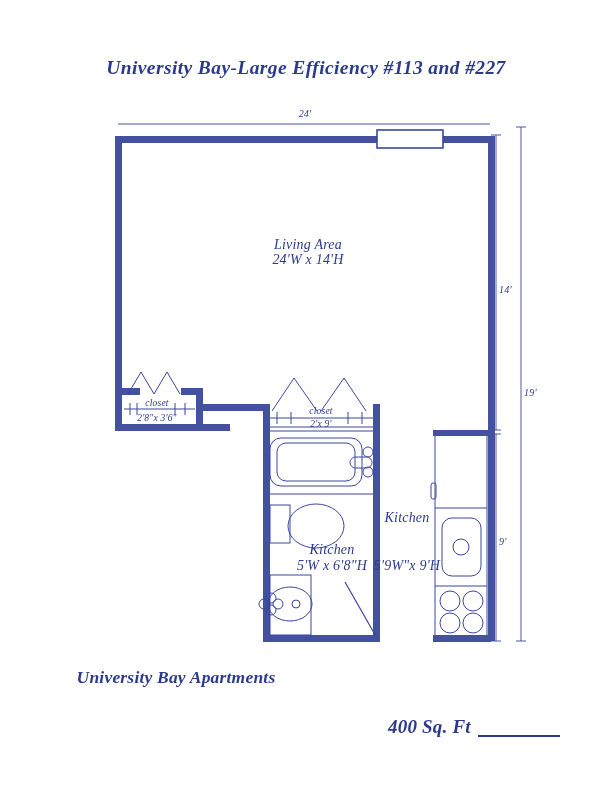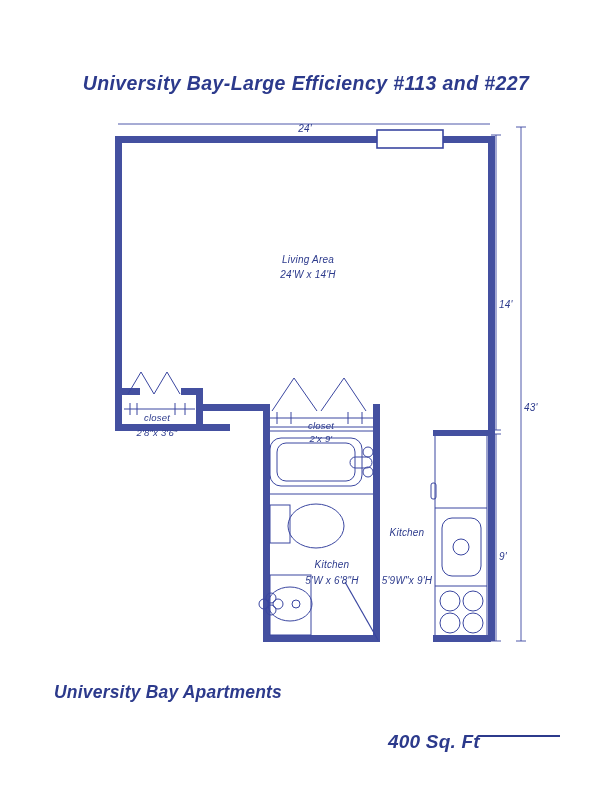--- a/index.html
+++ b/index.html
@@ -18,37 +18,36 @@
   #plan-svg {
     position: absolute;
     left: 0;
     top: 0;
     width: 612px;
     height: 792px;
   }
   .txt {
     position: absolute;
     color: #2c3a8c;
-    font-family: Liberation Sans, sans-serif;
+    font-family: Liberation Serif, serif;
     font-style: italic;
     white-space: nowrap;
     letter-spacing: 0.2px;
-    margin-top: 15px;
   }
   .center {
     transform: translateX(-50%);
     text-align: center;
   }
   #page-title {
     font-size: 19.5px;
     font-weight: bold;
     letter-spacing: 0.4px;
   }
   .room-label {
-    font-size: 10px;
+    font-size: 14px;
     line-height: 13px;
   }
   .closet-label {
     font-size: 9.5px;
     line-height: 12px;
   }
   .dim-label {
     font-size: 10px;
   }
   .footer-line {
@@ -200,34 +199,34 @@
     </g>
 
     <line x1="478" y1="736" x2="560" y2="736" stroke="#2c3a8c" stroke-width="2"></line>
   </svg>
 
   <div id="page-title" class="txt center" style="left:306px; top:57px;">University Bay-Large Efficiency #113 and #227</div>
 
   <div class="txt dim-label center" style="left:305px; top:108px;text-align:right;">24'</div>
   <div class="txt dim-label" style="left:499px; top:284px;">14'</div>
   <div class="txt dim-label" style="left:499px; top:536px;">9'</div>
-  <div class="txt dim-label" style="left:524px; top:387px;">43'</div>
+  <div class="txt dim-label" style="left:524px; top:387px;">19'</div>
 
   <div class="txt room-label center" style="left:308px; top:238px;">Living Area</div>
   <div class="txt room-label center" style="left:308px; top:253px;">24'W x 14'H</div>
 
   <div class="txt closet-label center" style="left:157px; top:397px;">closet</div>
   <div class="txt closet-label center" style="left:157px; top:412px;">2'8"x 3'6"</div>
 
   <div class="txt closet-label center" style="left:321px; top:405px;">closet</div>
   <div class="txt closet-label center" style="left:321px; top:418px;">2'x 9'</div>
 
   <div class="txt room-label center" style="left:332px; top:543px;">Kitchen</div>
   <div class="txt room-label center" style="left:332px; top:559px;">5'W x 6'8"H</div>
 
   <div class="txt room-label center" style="left:407px; top:511px;">Kitchen</div>
   <div class="txt room-label center" style="left:407px; top:559px;">5'9W"x 9'H</div>
 
-  <div class="txt footer-line center" style="left:168px; top:665px;text-align:center;">University Bay Apartments</div>
+  <div class="txt footer-line center" style="left:176px; top:665px;text-align:center;">University Bay Apartments</div>
 
   <div id="sqft-label" class="txt" style="left:388px; top:716px;">400 Sq. Ft</div>
 
 </div>
 
 </body></html>

